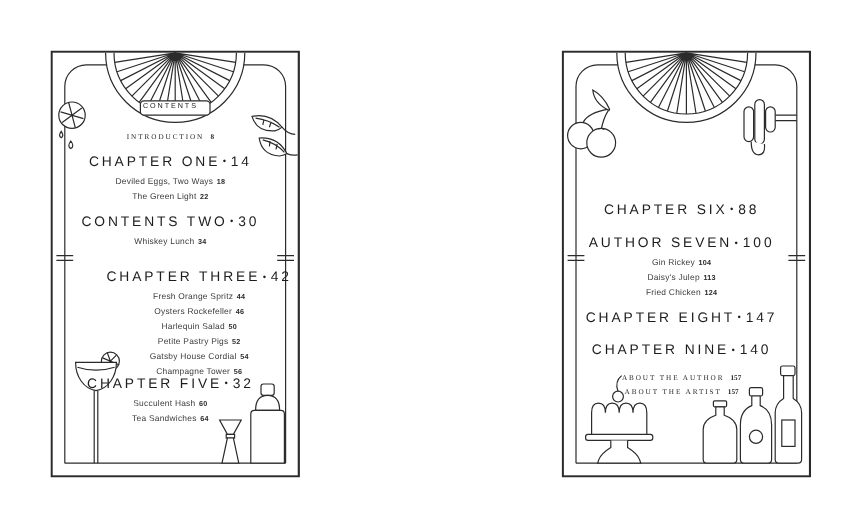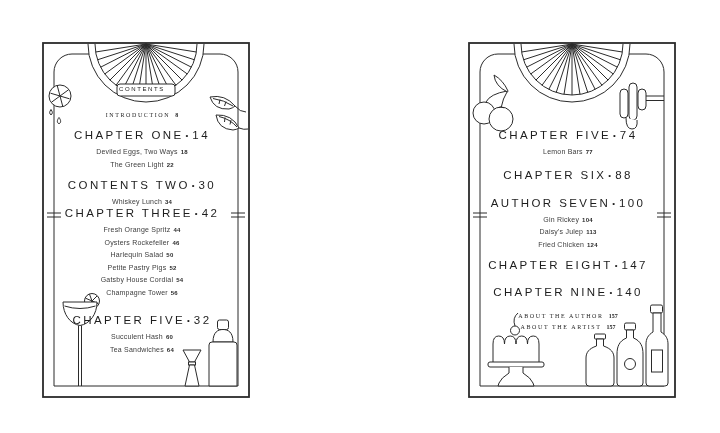--- a/index.html
+++ b/index.html
@@ -114,21 +114,21 @@
 
     <div class="chapter" style="top:137px;">
       <div class="ch-title">
         <span>CONTENTS TWO</span><span class="sep">•</span><span>30</span>
       </div>
       <div class="recipes">
         <div class="recipe"><span>Whiskey Lunch</span><span class="r-page">34</span></div>
       </div>
     </div>
 
-    <div class="chapter" style="top:165px;">
+    <div class="chapter" style="top:183px;padding-left:24px;">
       <div class="ch-title">
         <span>CHAPTER THREE</span><span class="sep">•</span><span>42</span>
       </div>
       <div class="recipes">
         <div class="recipe"><span>Fresh Orange Spritz</span><span class="r-page">44</span></div>
         <div class="recipe"><span>Oysters Rockefeller</span><span class="r-page">46</span></div>
         <div class="recipe"><span>Harlequin Salad</span><span class="r-page">50</span></div>
         <div class="recipe"><span>Petite Pastry Pigs</span><span class="r-page">52</span></div>
         <div class="recipe"><span>Gatsby House Cordial</span><span class="r-page">54</span></div>
         <div class="recipe"><span>Champagne Tower</span><span class="r-page">56</span></div>
@@ -184,28 +184,20 @@
         <path d="M158.5 288 V296 C151 299 149 305 149 312 V341 Q149 344 152 344 H172 Q175 344 175 341 V312 C175 305 173 299 165.5 296 V288 Z" fill="#fff"></path>
         <circle cx="162" cy="322" r="5.5"></circle>
       </g>
       <g class="art">
         <rect x="182.5" y="263" width="12" height="8" rx="1.5" fill="#fff"></rect>
         <path d="M185 271 V290 C180 293 178 297 178 302 V341 Q178 344 181 344 H197 Q200 344 200 341 V302 C200 297 198 293 193 290 V271 Z" fill="#fff"></path>
         <rect x="183.5" y="308" width="11" height="22"></rect>
       </g>
     </svg>
 
-    <div class="chapter" style="top:87px;">
-      <div class="ch-title">
-        <span>CHAPTER FIVE</span><span class="sep">•</span><span>74</span>
-      </div>
-      <div class="recipes">
-        <div class="recipe"><span>Lemon Bars</span><span class="r-page">77</span></div>
-      </div>
-    </div>
 
     <div class="chapter" style="top:127px;text-align:center;">
       <div class="ch-title">
         <span>CHAPTER SIX</span><span class="sep">•</span><span>88</span>
       </div>
     </div>
 
     <div class="chapter" style="top:155px;">
       <div class="ch-title">
         <span>AUTHOR SEVEN</span><span class="sep">•</span><span>100</span>

